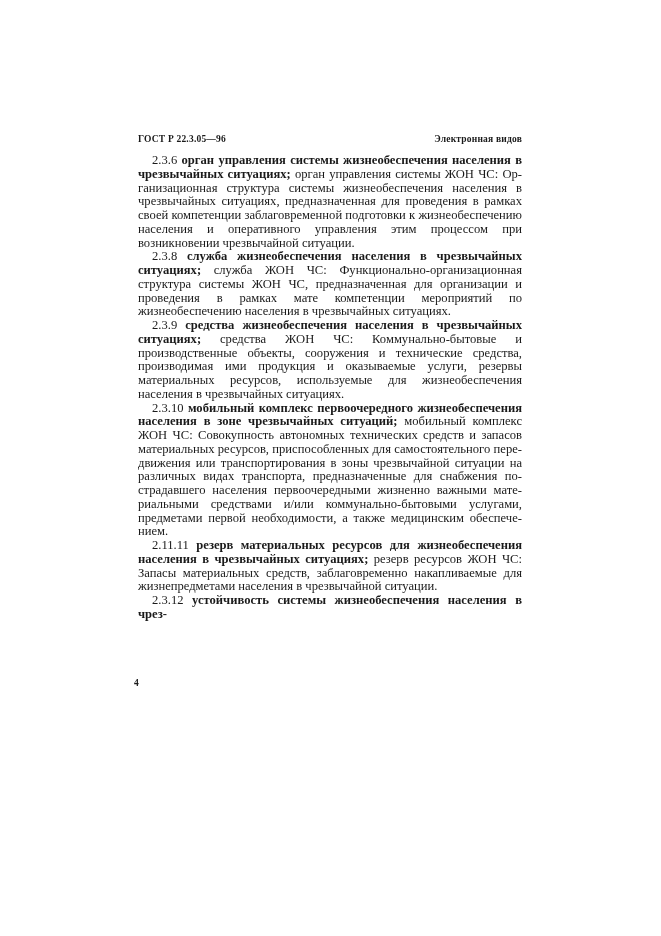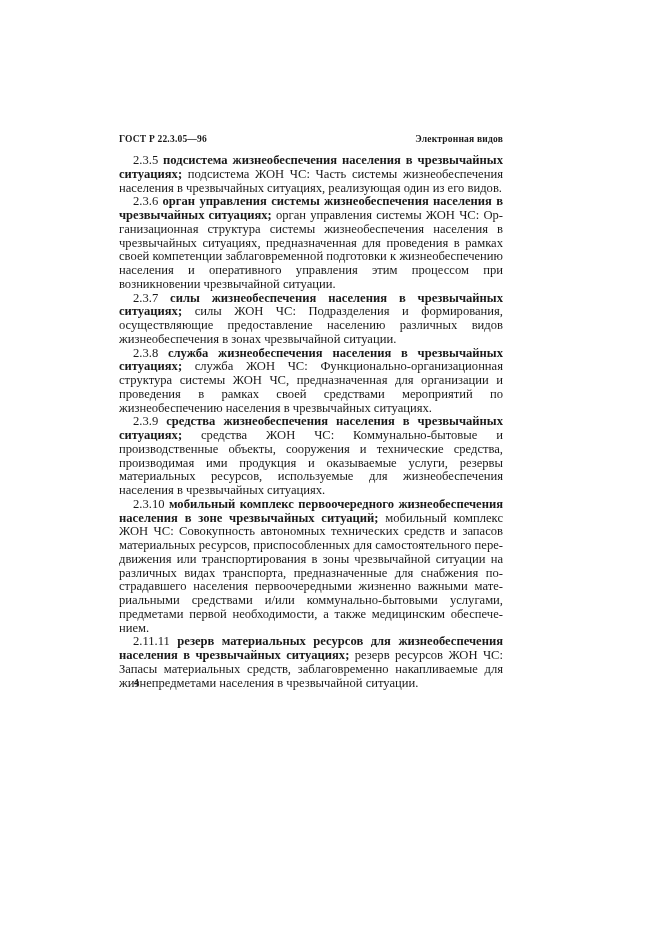--- a/index.html
+++ b/index.html
@@ -1,38 +1,37 @@
 <!DOCTYPE html>
 <html><head>
 <meta charset="utf-8">
 <style>
   html, body { margin: 0; padding: 0; background: #ffffff; }
   body { width: 661px; height: 936px; position: relative; overflow: hidden;
          font-family: "Liberation Serif", "DejaVu Serif", serif; color: #1a1a1a; }
-  .page { position: absolute; left: 119px; top: 130px; width: 384px; font-family: Liberation Serif, serif; }
+  .page { position: absolute; left: 138px; top: 130px; width: 384px; font-family: Liberation Serif, serif; }
   .header { display: flex; justify-content: space-between; font-size: 9.5px; font-weight: bold;
             height: 18px; line-height: 18px; letter-spacing: 0.2px; }
   .body { margin-top: 6px; font-size: 12.6px; line-height: 13.75px; text-align: justify;
           hyphens: manual; }
   .para { text-indent: 14px; margin: 0; }
   .num { font-weight: normal; }
   .term { font-weight: bold; }
   .pnum { position: absolute; left: 134px; top: 678px; font-size: 9.5px; font-weight: bold; }
 </style>
 </head>
 <body>
 
 <div class="page">
   <div class="header">
     <span>ГОСТ Р 22.3.05—96</span>
     <span>Электронная видов</span>
   </div>
   <div class="body">
-    <p class="para"><span class="num">2.3.5</span> <span class="term">подсистема жизнеобеспечения населения в чрезвычайных си­туациях;</span> <span>подсистема ЖОН ЧС: Часть системы жизнеобеспечения населения в чрезвычайных ситуациях, реализующая один из его видов.</span></p>
     <p class="para"><span class="num">2.3.6</span> <span class="term">орган управления системы жизнеобеспечения населения в чрезвычайных ситуациях;</span> <span>орган управления системы ЖОН ЧС: Ор­ганизационная структура системы жизнеобеспечения населения в чрезвычайных ситуациях, предназначенная для проведения в рамках своей компетенции заблаговременной подготовки к жизнеобеспече­нию населения и оперативного управления этим процессом при возникновении чрезвычайной ситуации.</span></p>
-    <p class="para"><span class="num">2.3.7</span> <span class="term">силы жизнеобеспечения населения в чрезвычайных ситуациях;</span> <span>силы ЖОН ЧС: Подразделения и формирования, осуществляющие предоставление населению различных видов жизнеобеспечения в зонах чрезвычайной ситуации.</span></p>
-    <p class="para"><span class="num">2.3.8</span> <span class="term">служба жизнеобеспечения населения в чрезвычайных ситуа­циях;</span> <span>служба ЖОН ЧС: Функционально-организационная структура системы ЖОН ЧС, предназначенная для организации и проведения в рамках своей средствами мероприятий по жизнеобеспечению населения в чрезвычайных ситуациях.</span></p>
+    <p class="para"><span class="num">2.3.8</span> <span class="term">служба жизнеобеспечения населения в чрезвычайных ситуа­циях;</span> <span>служба ЖОН ЧС: Функционально-организационная структура системы ЖОН ЧС, предназначенная для организации и проведения в рамках мате компетенции мероприятий по жизнеобеспечению населения в чрезвычайных ситуациях.</span></p>
     <p class="para"><span class="num">2.3.9</span> <span class="term">средства жизнеобеспечения населения в чрезвычайных ситуа­циях;</span> <span>средства ЖОН ЧС: Коммунально-бытовые и производственные объекты, сооружения и технические средства, производимая ими продукция и оказываемые услуги, резервы материальных ресурсов, используемые для жизнеобеспечения населения в чрезвычайных си­туациях.</span></p>
     <p class="para"><span class="num">2.3.10</span> <span class="term">мобильный комплекс первоочередного жизнеобеспечения на­селения в зоне чрезвычайных ситуаций;</span> <span>мобильный комплекс ЖОН ЧС: Совокупность автономных технических средств и запасов мате­риальных ресурсов, приспособленных для самостоятельного пере­движения или транспортирования в зоны чрезвычайной ситуации на различных видах транспорта, предназначенные для снабжения по­страдавшего населения первоочередными жизненно важными мате­риальными средствами и/или коммунально-бытовыми услугами, предметами первой необходимости, а также медицинским обеспече­нием.</span></p>
     <p class="para"><span class="num">2.11.11</span> <span class="term">резерв материальных ресурсов для жизнеобеспечения насе­ления в чрезвычайных ситуациях;</span> <span>резерв ресурсов ЖОН ЧС: Запасы материальных средств, заблаговременно накапливаемые для жизне­предметами населения в чрезвычайной ситуации.</span></p>
+    <p class="para"><span class="num">2.3.12</span> <span class="term">устойчивость системы жизнеобеспечения населения в чрез-</span></p>
   </div>
 </div>
 <div class="pnum">4</div>
 
 </body></html>

